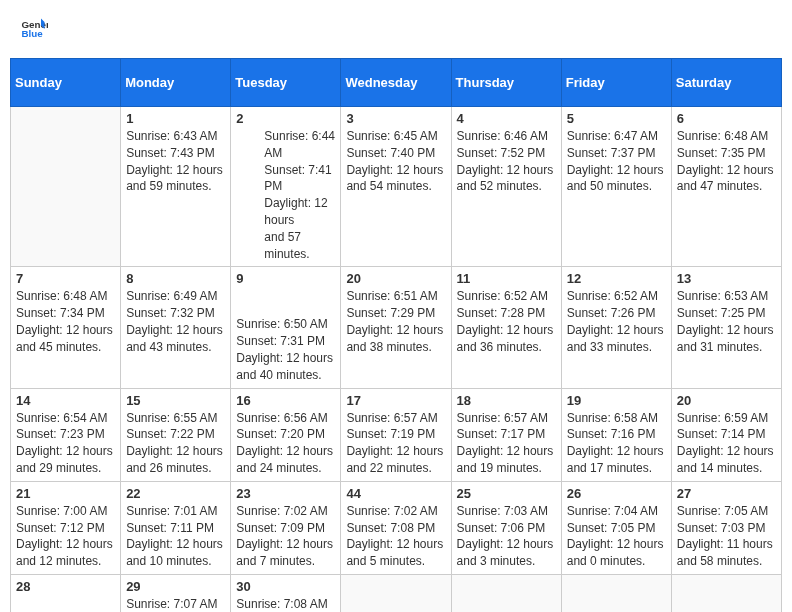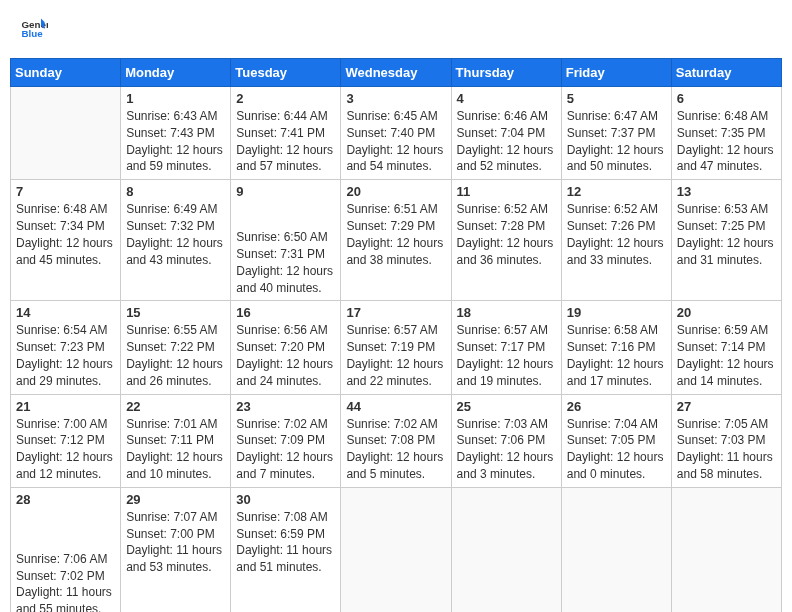--- a/index.html
+++ b/index.html
@@ -41,21 +41,21 @@
     .calendar {
       width: 100%;
       border-collapse: collapse;
       border: 1px solid #ccc;
     }
     .calendar th {
       background: #1a73e8;
       color: #fff;
       font-size: 13px;
       font-weight: bold;
-      padding: 6px 4px;
+      padding: 16px 4px;
       text-align: left;
       border: 1px solid #1560c0;
     }
     .calendar td {
       vertical-align: top;
       border: 1px solid #ccc;
       padding: 4px 5px;
       width: 110px;
       min-height: 80px;
       font-size: 11px;
@@ -113,36 +113,36 @@
         <td class="empty-cell"></td>
         <td>
           <span class="day-num">1</span>
           <div class="day-info" style="white-space: pre-line;">Sunrise: 6:43 AM
 Sunset: 7:43 PM
 Daylight: 12 hours
 and 59 minutes.</div>
         </td>
         <td>
           <span class="day-num">2</span>
-          <div class="day-info" style="white-space: pre-line;">Sunrise: 6:44 AM
+          <div class="day-info" style="white-space: pre-line; margin-left: 28px;">Sunrise: 6:44 AM
 Sunset: 7:41 PM
 Daylight: 12 hours
 and 57 minutes.</div>
         </td>
         <td>
           <span class="day-num">3</span>
           <div class="day-info" style="white-space: pre-line;">Sunrise: 6:45 AM
 Sunset: 7:40 PM
 Daylight: 12 hours
 and 54 minutes.</div>
         </td>
         <td>
           <span class="day-num">4</span>
           <div class="day-info" style="white-space: pre-line;">Sunrise: 6:46 AM
-Sunset: 7:04 PM
+Sunset: 7:52 PM
 Daylight: 12 hours
 and 52 minutes.</div>
         </td>
         <td>
           <span class="day-num">5</span>
           <div class="day-info" style="white-space: pre-line;">Sunrise: 6:47 AM
 Sunset: 7:37 PM
 Daylight: 12 hours
 and 50 minutes.</div>
         </td>

